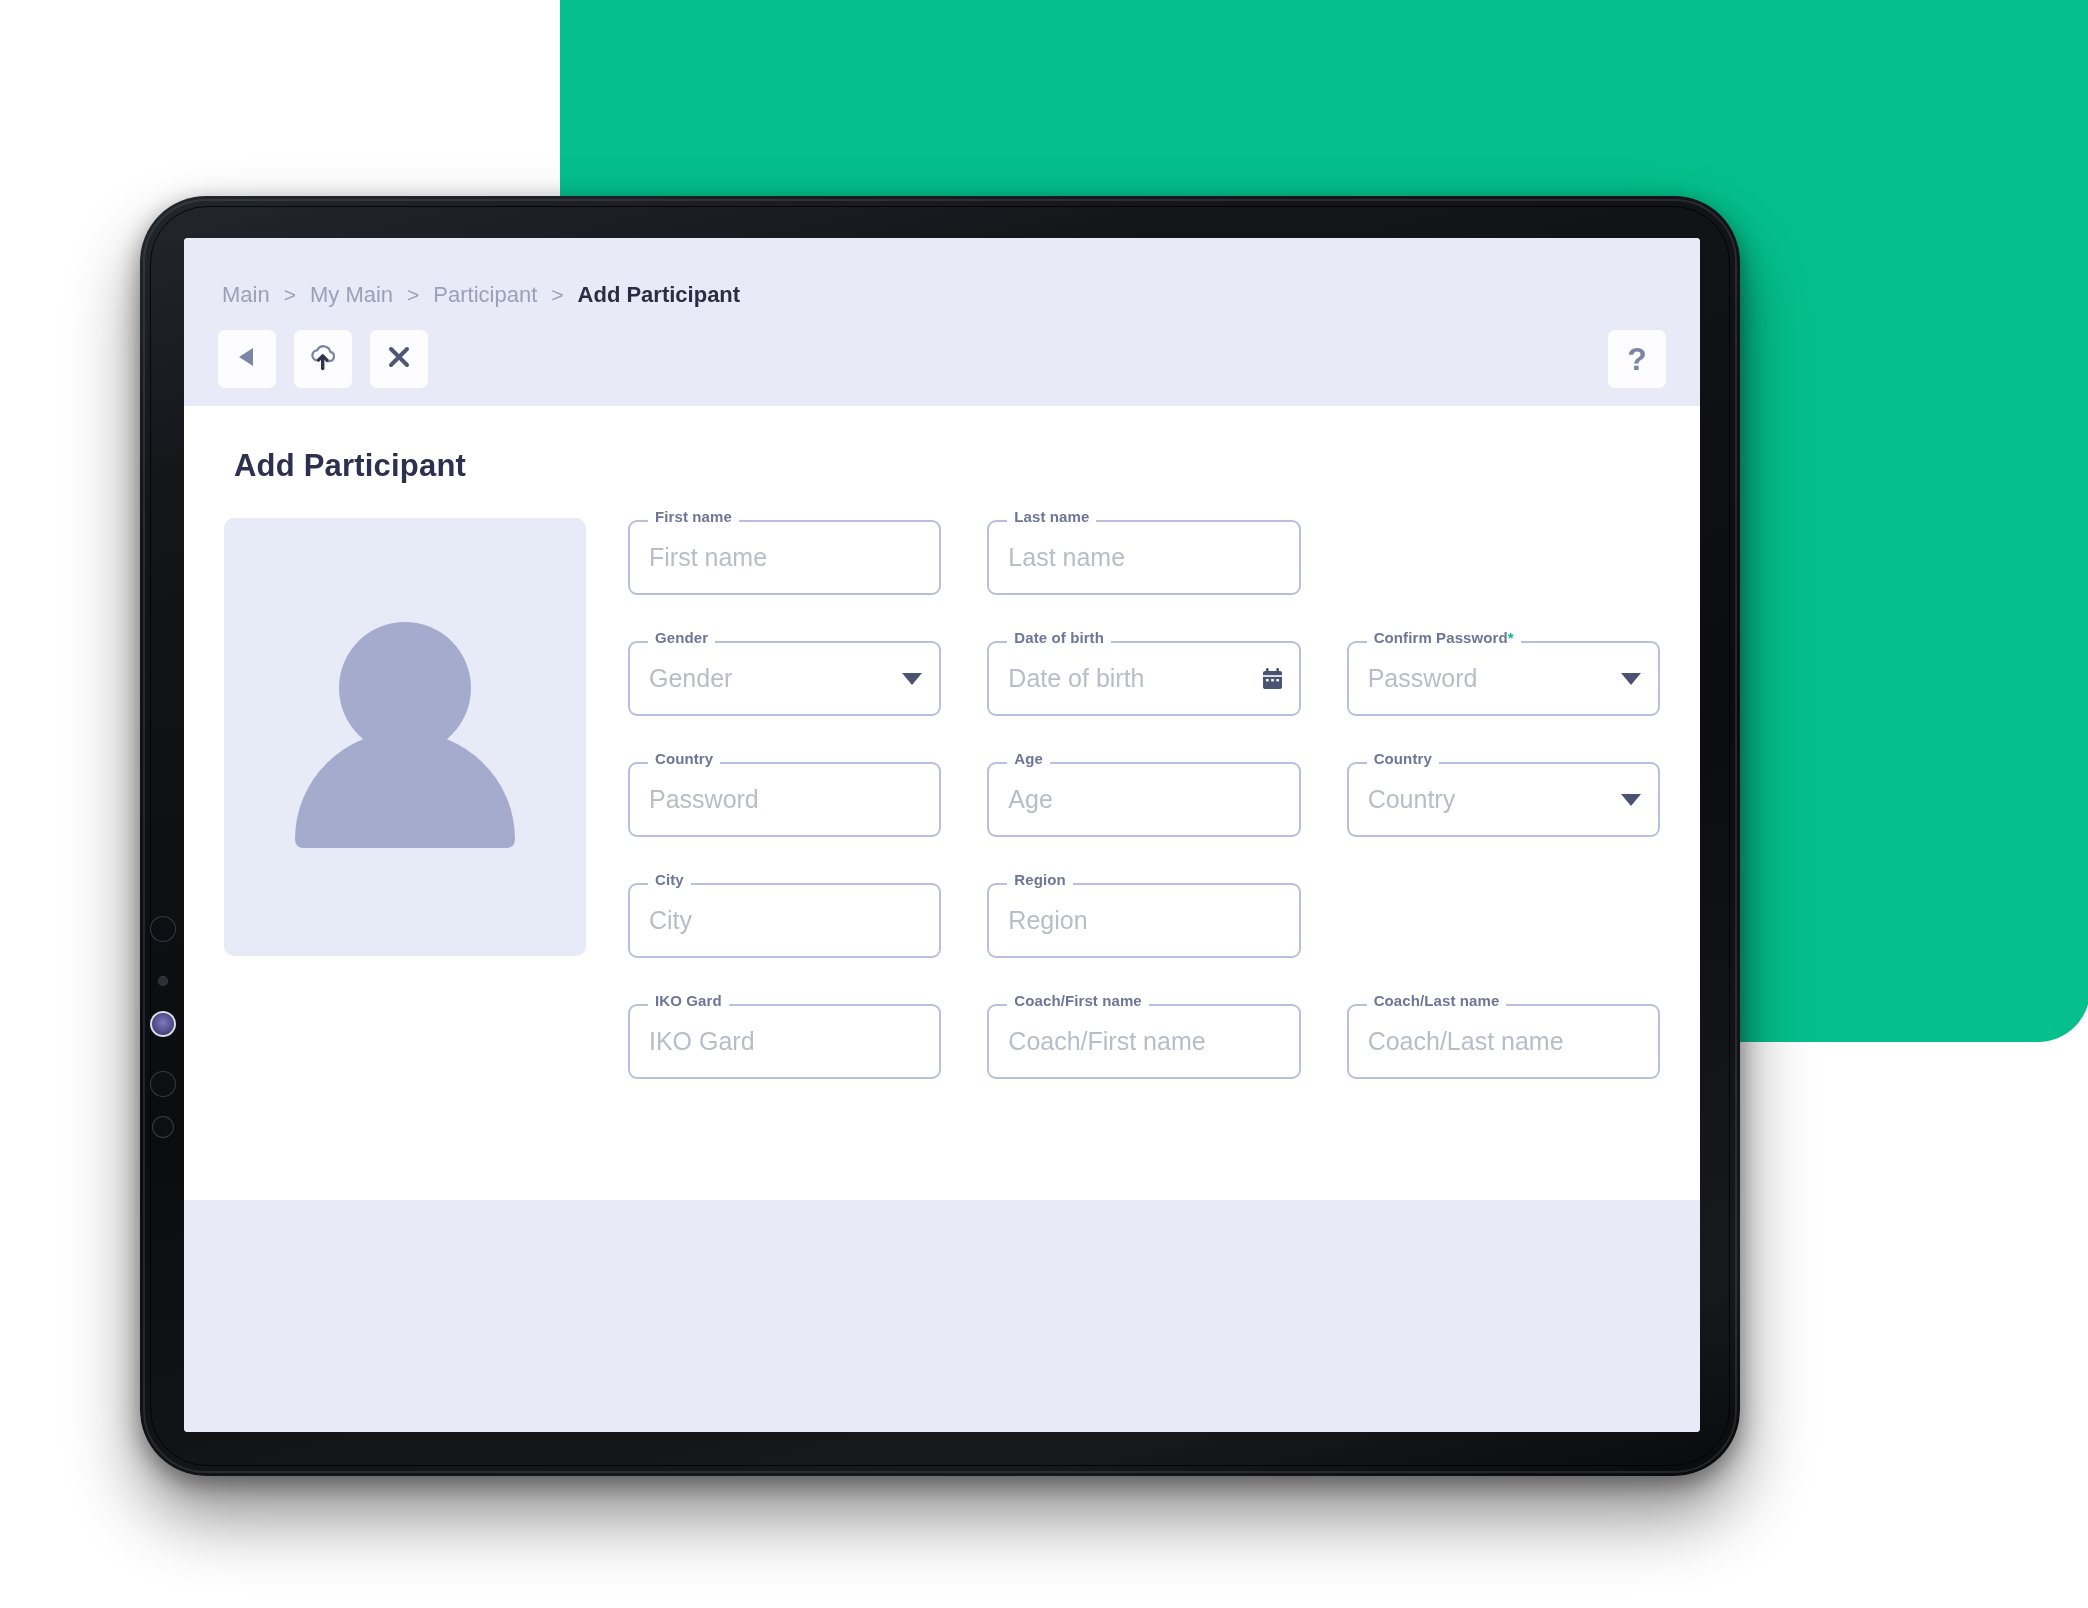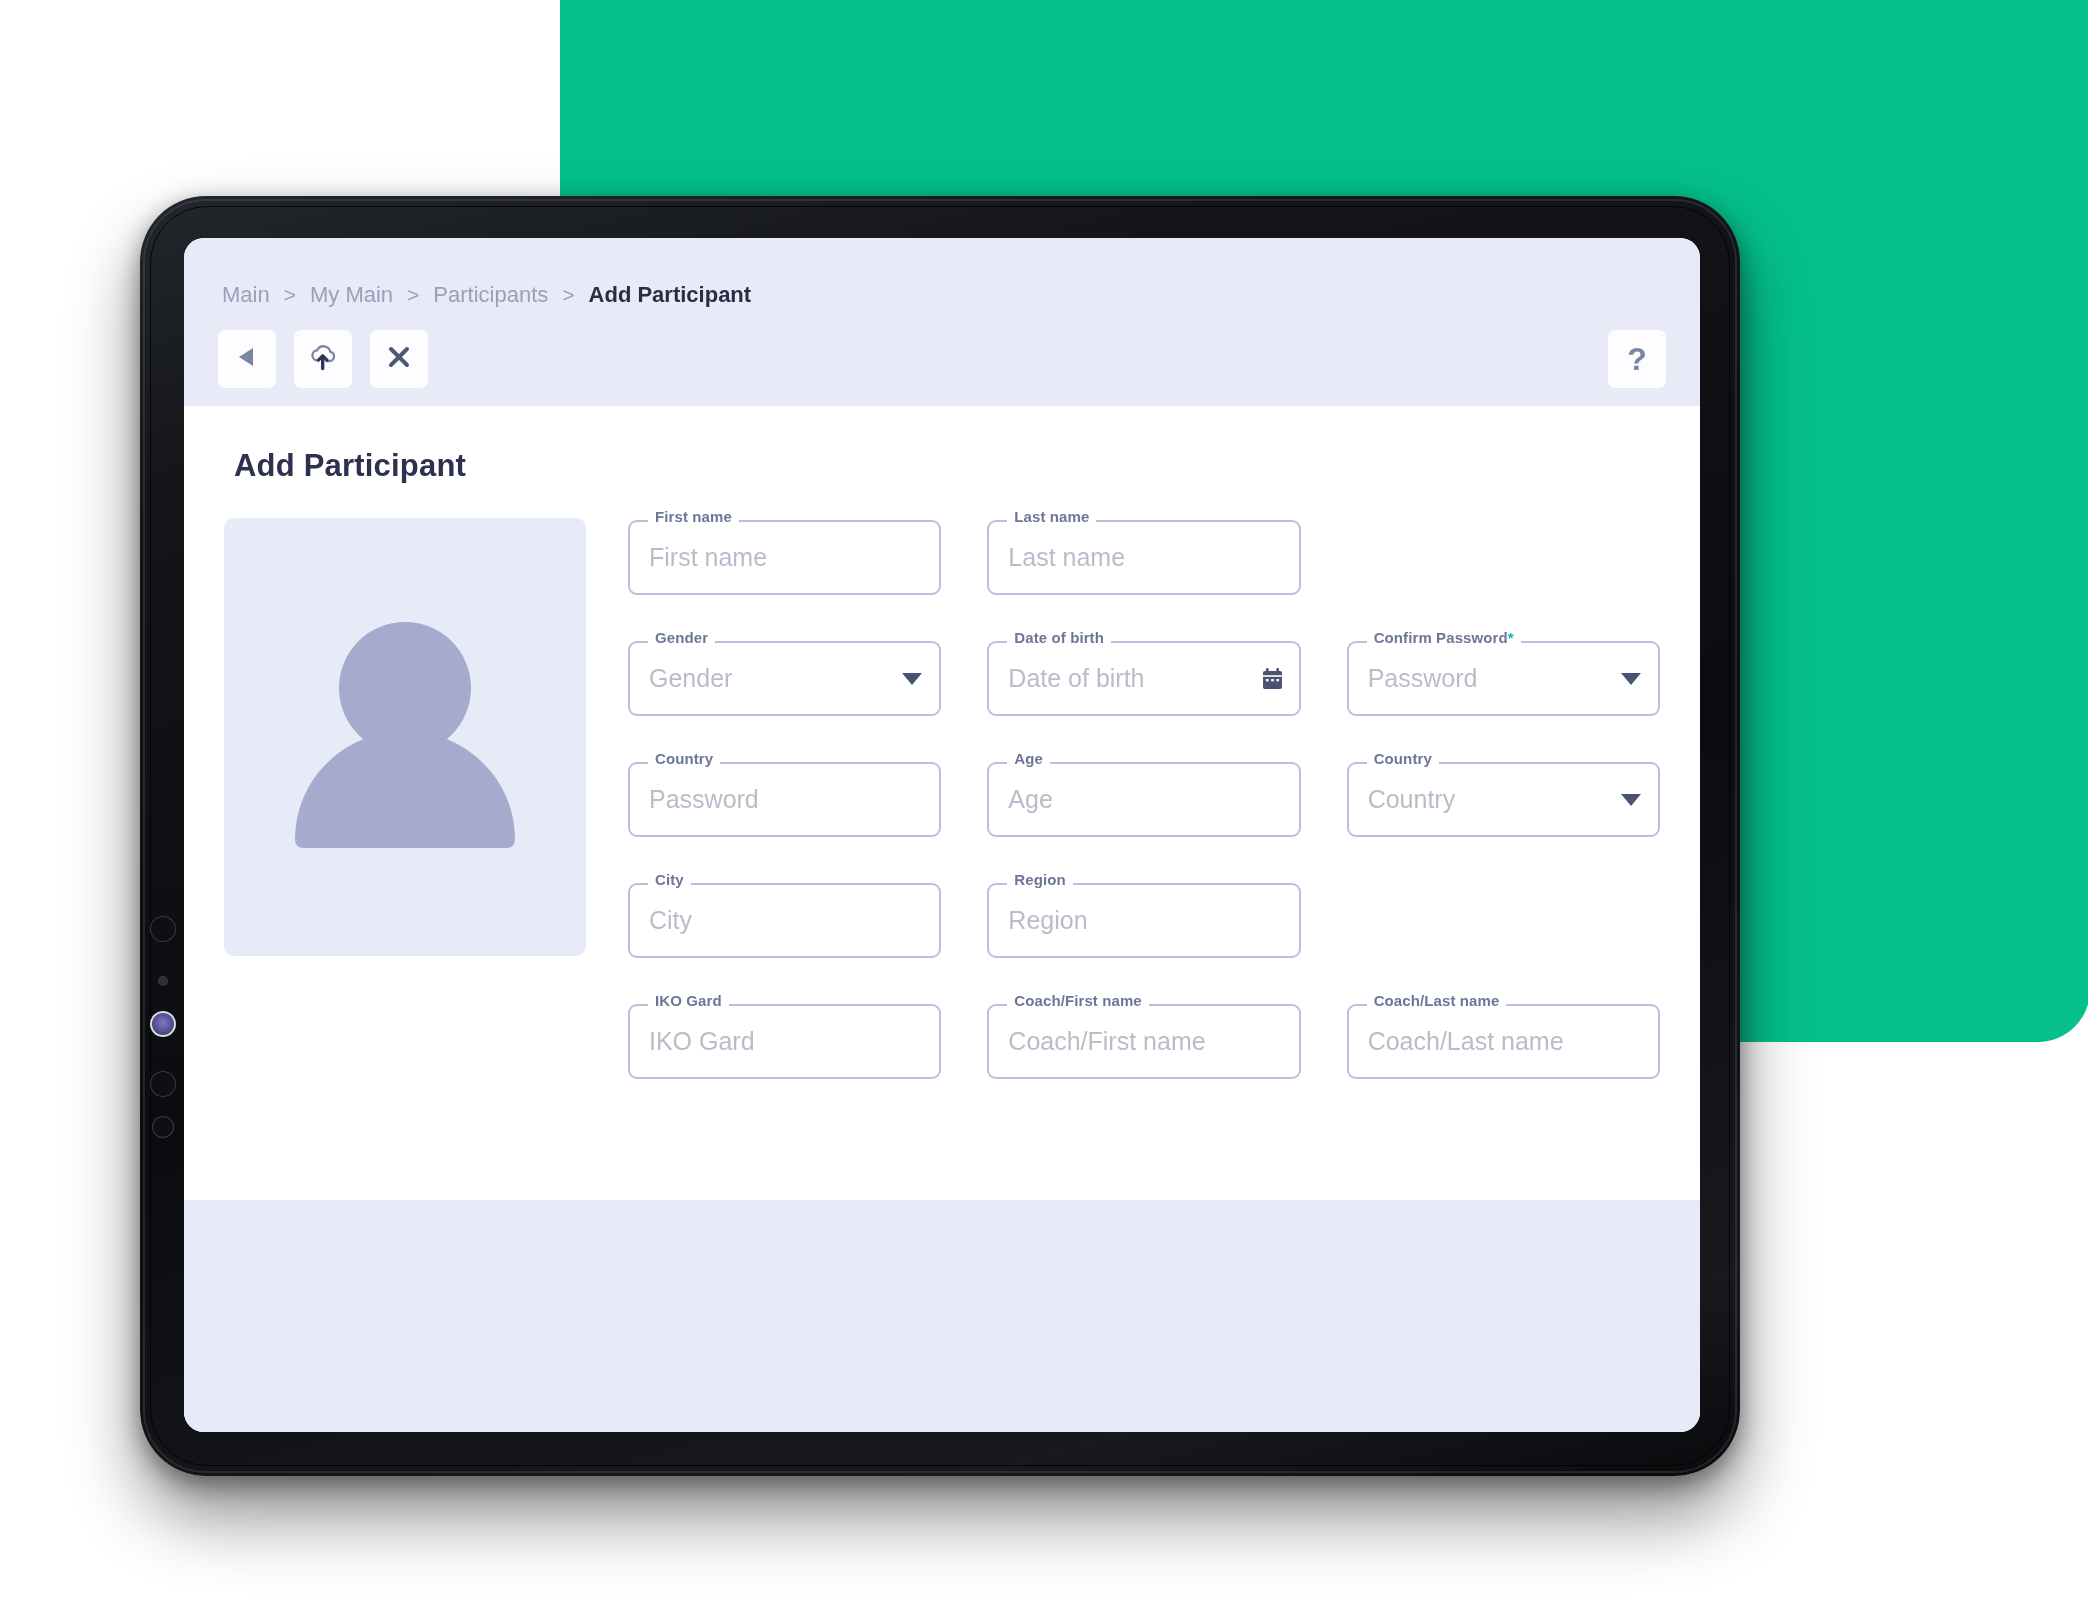--- a/index.html
+++ b/index.html
@@ -102,21 +102,21 @@
   .dot-b { top: 780px; width: 10px; height: 10px; background:#2c2f35; border-color: rgba(70,74,82,0.5); left: 18px;}
   .dot-c { top: 815px; width: 26px; height: 26px; background: radial-gradient(circle at 50% 45%, #7f78c4 0%, #554f8d 55%, #2a2747 100%); border: 2px solid #d9dbe6; }
   .dot-d { top: 875px; width: 26px; height: 26px; }
   .dot-e { top: 920px; width: 22px; height: 22px; left: 12px;}
 
   .screen {
     position: relative;
     width: 100%;
     height: 100%;
     background: #ffffff;
-    border-radius: 20px;
+    border-radius: 4px;
     overflow: hidden;
     display: flex;
     flex-direction: column;
   }
 
   
   .app-header {
     background: #e8eaf7;
     padding: 44px 34px 18px 34px;
     flex: 0 0 auto;
@@ -279,21 +279,21 @@
 
   <div class="screen">
 
     <div class="app-header">
 
       <div class="breadcrumb">
         <span class="crumb">Main</span>
         <span class="crumb-sep">&gt;</span>
         <span class="crumb">My Main</span>
         <span class="crumb-sep">&gt;</span>
-        <span class="crumb">Participants</span>
+        <span class="crumb">Participant</span>
         <span class="crumb-sep">&gt;</span>
         <span class="crumb active">Add Participant</span>
       </div>
 
       <div class="toolbar">
 
         <div class="tool-btn">
           <span>
             <svg width="26" height="26" viewBox="0 0 26 26">
               <polygon points="19,4 19,22 5,13" fill="#7b86a5"></polygon>

